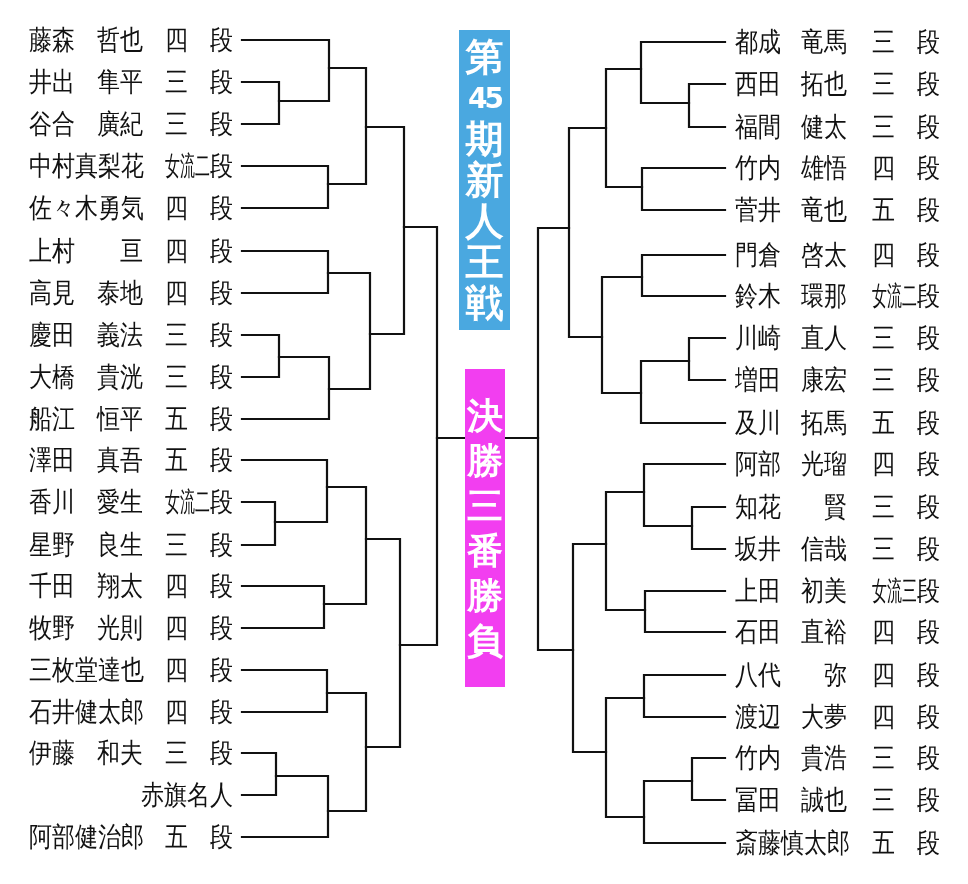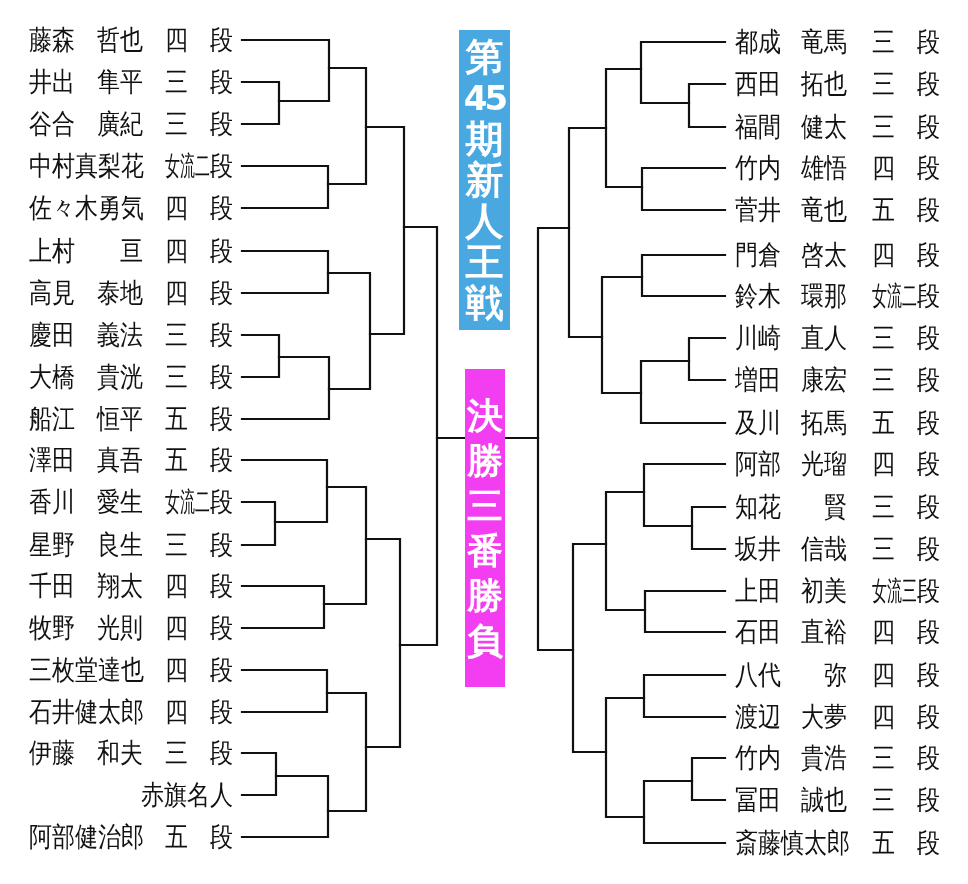--- a/index.html
+++ b/index.html
@@ -29,21 +29,21 @@
   .row .ttl { position:absolute; right:0; top:0; }
 
   .title-box { position:absolute; left:459px; top:30px; width:51px; height:300px;
                background:#4aa8e0; display:flex; flex-direction:column; align-items:center;
                justify-content:center; }
   .stage-box { position:absolute; left:465px; top:369px; width:40px; height:318px;
                background:#f23ef0; display:flex; flex-direction:column; align-items:center;
                justify-content:center; }
   .glyph { color:#ffffff; font-weight:bold; text-align:center; display:block; }
   .title-box .glyph { font-size:38px; line-height:41px; height:41px; }
-  .title-box .glyph.num { font-size:34px; letter-spacing:-3px; }
+  .title-box .glyph.num { font-size:28px; letter-spacing:-3px; }
   .stage-box .glyph { font-size:36px; line-height:45px; height:45px; }
 </style>
 </head>
 <body>
 
 <svg class="bracket-svg" viewBox="0 0 968 884">
   <g>
     <path d="M242,82H279V124H242"></path>
     <path d="M242,40H329V101H279"></path>
     <path d="M242,166H328V208H242"></path>

